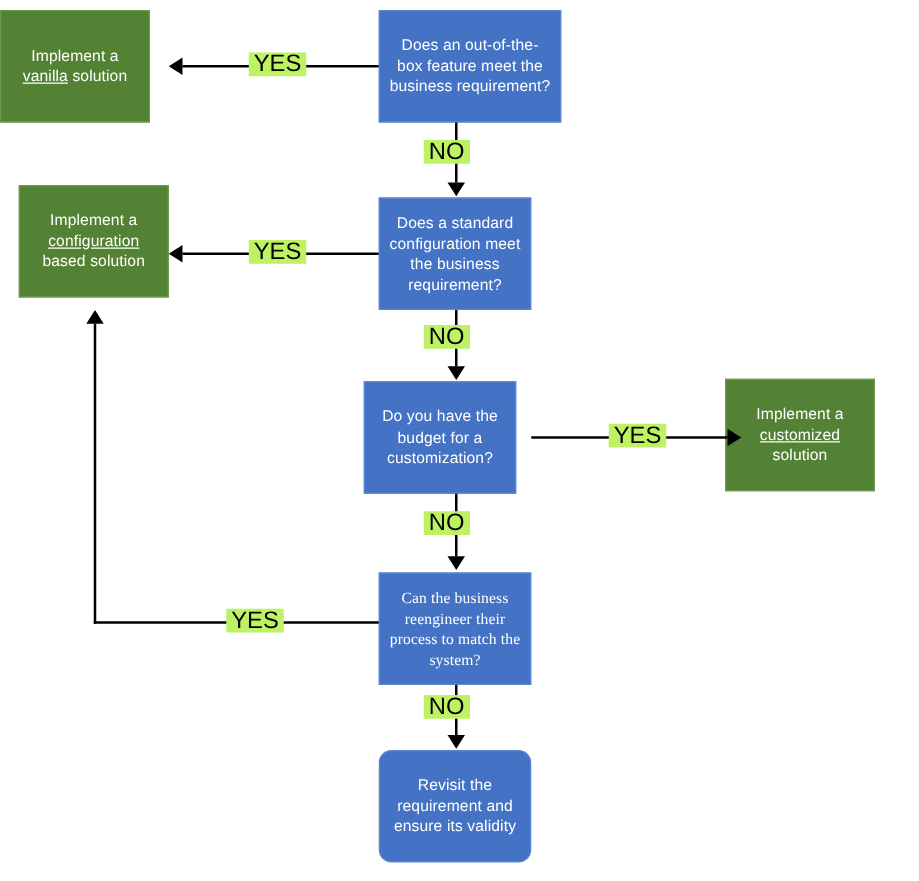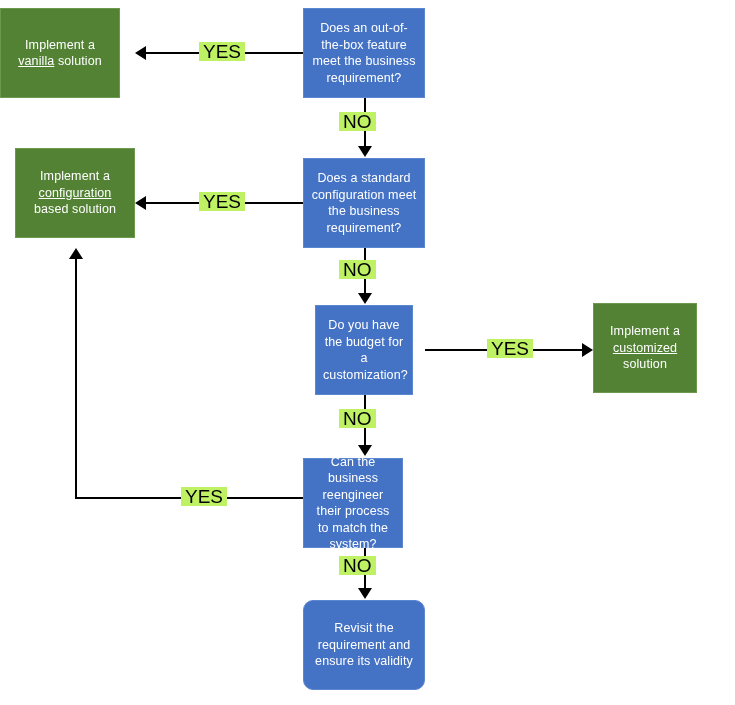--- a/index.html
+++ b/index.html
@@ -99,21 +99,21 @@
 </style>
 </head>
 <body>
 
 <div id="canvas">
 
   <div class="node green" style="left:0; top:8px; width:120px; height:90px;">
     <span class="node-text"><span>Implement a </span><span class="u">vanilla</span><span> solution</span></span>
   </div>
 
-  <div class="node blue" style="left:303px; top:8px; width:122px; height:90px;">
+  <div class="node blue" style="left:303px; top:8px; width:146px; height:90px;">
     <span class="node-text">Does an out-of-the-box feature meet the business requirement?</span>
   </div>
 
   <div class="line-h" style="left:146px; top:52px; width:157px;"></div>
   <div class="arrow left" style="left:135px; top:46px;"></div>
   <div class="edge-label" style="left:199px; top:42px;">YES</div>
 
   <div class="line-v" style="left:364px; top:98px; height:48px;"></div>
   <div class="arrow down" style="left:358px; top:146px;"></div>
   <div class="edge-label" style="left:339px; top:112px;">NO</div>
@@ -127,37 +127,37 @@
   </div>
 
   <div class="line-h" style="left:146px; top:202px; width:157px;"></div>
   <div class="arrow left" style="left:135px; top:196px;"></div>
   <div class="edge-label" style="left:199px; top:192px;">YES</div>
 
   <div class="line-v" style="left:364px; top:248px; height:45px;"></div>
   <div class="arrow down" style="left:358px; top:293px;"></div>
   <div class="edge-label" style="left:339px; top:260px;">NO</div>
 
-  <div class="node blue" style="left:315px; top:305px; width:98px; height:90px;">
+  <div class="node blue" style="left:291px; top:305px; width:122px; height:90px;">
     <span class="node-text">Do you have the budget for a customization?</span>
   </div>
 
-  <div class="node green" style="left:593px; top:303px; width:104px; height:90px;">
+  <div class="node green" style="left:580px; top:303px; width:120px; height:90px;">
     <span class="node-text"><span>Implement a </span><span class="u">customized</span><span> solution</span></span>
   </div>
 
   <div class="line-h" style="left:425px; top:349px; width:157px;"></div>
   <div class="arrow right" style="left:582px; top:343px;"></div>
   <div class="edge-label" style="left:487px; top:339px;">YES</div>
 
   <div class="line-v" style="left:364px; top:395px; height:50px;"></div>
   <div class="arrow down" style="left:358px; top:445px;"></div>
   <div class="edge-label" style="left:339px; top:409px;">NO</div>
 
-  <div class="node blue" style="left:303px; top:458px; width:100px; height:90px;">
+  <div class="node blue" style="left:303px; top:458px; width:122px; height:90px;font-family:Liberation Serif, serif;">
     <span class="node-text">Can the business reengineer their process to match the system?</span>
   </div>
 
   <div class="line-h" style="left:75px; top:497px; width:228px;"></div>
   <div class="line-v" style="left:75px; top:259px; height:240px;"></div>
   <div class="arrow up" style="left:69px; top:248px;"></div>
   <div class="edge-label" style="left:181px; top:487px;">YES</div>
 
   <div class="line-v" style="left:364px; top:548px; height:40px;"></div>
   <div class="arrow down" style="left:358px; top:588px;"></div>

